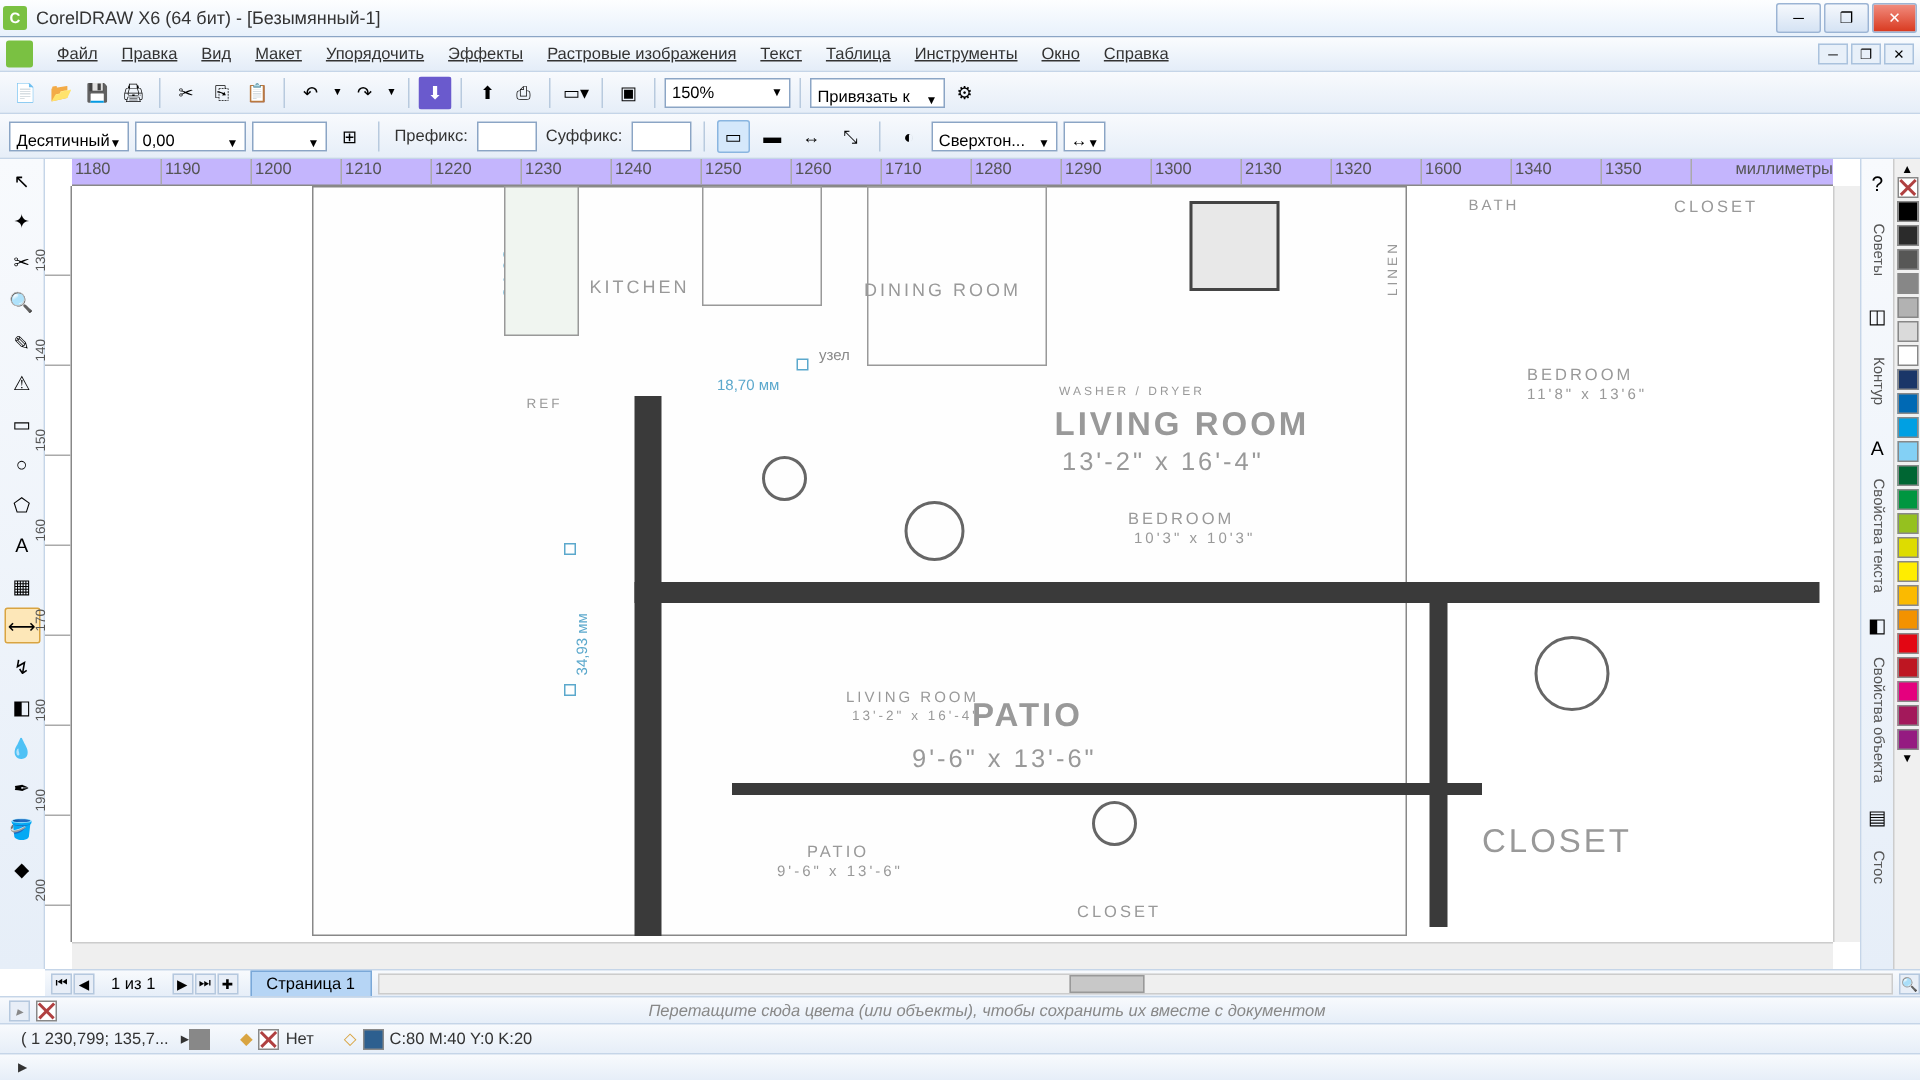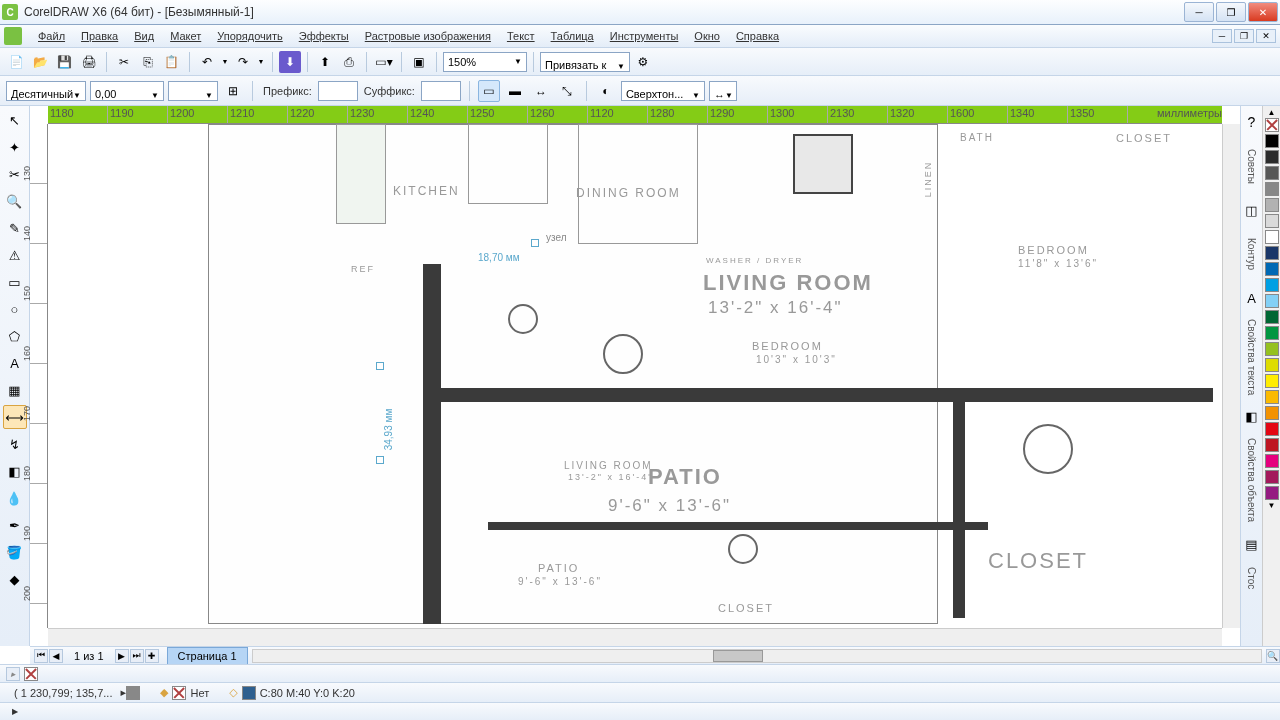--- a/index.html
+++ b/index.html
@@ -23,21 +23,21 @@
 .propbar{height:30px;background:linear-gradient(#f8fafd,#e6eef8);display:flex;align-items:center;padding:0 6px;border-bottom:1px solid #c5d5e8;gap:4px;}
 .combo{height:20px;background:#fff;border:1px solid #8ba5c5;display:flex;align-items:flex-end;padding:0 4px;}
 .combo .arr{margin-left:auto;font-size:8px;}
 .txtbox{height:20px;background:#fff;border:1px solid #8ba5c5;padding:0 4px;}
 .label{color:#333;padding:0 2px;}
 .workspace{position:absolute;top:106px;left:0;right:0;bottom:74px;display:flex;}
 .toolbox{width:30px;background:linear-gradient(#f8fafd,#e6eef8);border-right:1px solid #c5d5e8;display:flex;flex-direction:column;align-items:center;padding-top:2px;gap:3px;}
 .tool{width:24px;height:24px;display:flex;align-items:center;justify-content:center;cursor:pointer;border:1px solid transparent;border-radius:2px;font-size:13px;}
 .tool.active{background:#fde7b8;border-color:#d9a441;}
 .canvas-area{flex:1;position:relative;background:#fff;}
-.hruler{position:absolute;top:0;left:18px;right:18px;height:18px;background:#84cc16;border-bottom:1px solid #888;display:flex;overflow:hidden;font-size:9px;}
+.hruler{position:absolute;top:0;left:18px;right:18px;height:18px;background:#c4b5fd;border-bottom:1px solid #888;display:flex;overflow:hidden;font-size:9px;}
 .hruler .tick{width:60px;border-right:1px solid #aaa;position:relative;height:18px;}
 .hruler .tick span{position:absolute;top:1px;left:2px;color:#555;}
 .hruler .unit{position:absolute;right:0;top:1px;color:#555;}
 .vruler{position:absolute;top:18px;left:0;bottom:18px;width:18px;background:#fff;border-right:1px solid #888;}
 .vruler .tick{height:60px;border-bottom:1px solid #aaa;position:relative;}
 .vruler .tick span{position:absolute;bottom:2px;left:2px;color:#555;transform:rotate(-90deg);transform-origin:left bottom;font-size:9px;}
 .canvas{position:absolute;top:18px;left:18px;right:18px;bottom:18px;background:#fff;overflow:hidden;}
 .floorplan{position:absolute;top:0;left:0;width:100%;height:100%;}
 .fp-wall{position:absolute;background:#3a3a3a;}
 .fp-room{position:absolute;border:1px solid #888;}
@@ -216,21 +216,21 @@
       <div class="tick">
           <span>1240</span>
         </div>
         <div class="tick">
           <span>1250</span>
         </div>
       <div class="tick">
           <span>1260</span>
         </div>
         <div class="tick">
-          <span>1120</span>
+          <span>1710</span>
         </div>
       <div class="tick">
           <span>1280</span>
         </div>
         <div class="tick">
           <span>1290</span>
         </div>
       <div class="tick">
           <span>1300</span>
         </div>
@@ -299,21 +299,21 @@
         <div class="fp-label" style="left:1068px;top:8px;font-size:11px;">CLOSET</div>
         <div class="fp-label" style="left:940px;top:424px;font-size:22px;">CLOSET</div>
         <div class="fp-label" style="left:670px;top:478px;font-size:11px;">CLOSET</div>
         <div class="fp-label" style="left:600px;top:340px;font-size:22px;font-weight:bold;">PATIO</div>
         <div class="fp-label" style="left:560px;top:372px;font-size:17px;">9'-6"  x  13'-6"</div>
         <div class="fp-label" style="left:490px;top:438px;font-size:11px;">PATIO</div>
         <div class="fp-label" style="left:470px;top:452px;font-size:10px;">9'-6" x 13'-6"</div>
         <div class="fp-label" style="left:516px;top:336px;font-size:10px;">LIVING ROOM</div>
         <div class="fp-label" style="left:520px;top:348px;font-size:9px;">13'-2" x 16'-4"</div>
         <div class="fp-label" style="left:862px;top:50px;font-size:9px;transform:rotate(-90deg);">LINEN</div>
-        <div class="fp-label" style="left:912px;top:8px;font-size:10px;">BATH</div>
+        <div class="fp-label" style="left:931px;top:8px;font-size:10px;">BATH</div>
         <div class="fp-label" style="left:303px;top:140px;font-size:9px;">REF</div>
         <div class="fp-label" style="left:300px;top:8px;font-size:9px;">DW</div>
         <div class="fp-label" style="left:658px;top:132px;font-size:8px;">WASHER / DRYER</div>
 
         <div class="fp-dim" style="left:265px;top:40px;transform:rotate(-90deg);font-size:13px;">34,93 мм</div>
         <div class="fp-dim" style="left:430px;top:128px;">18,70 мм</div>
         <div class="fp-dim" style="left:320px;top:300px;transform:rotate(-90deg);">34,93 мм</div>
         <div class="fp-dim" style="left:498px;top:108px;color:#888;">узел</div>
 
         <div style="position:absolute;left:288px;top:0;width:50px;height:100px;border:1px solid #999;background:#f0f5f0;"></div>
@@ -389,20 +389,21 @@
   <div class="pagetab">Страница 1</div>
   <div class="hscrollbar">
       <div class="hscrollthumb"></div>
     </div>
   <div class="pagenavbtn">🔍</div>
 </div>
 
 <div class="colorbar">
   <div class="pagenavbtn">▸</div>
   <div class="color" style="background:#fff;position:relative;margin:0;"><span class="xicon"></span></div>
+  <span style="flex:1;text-align:center;">Перетащите сюда цвета (или объекты), чтобы сохранить их вместе с документом</span>
 </div>
 
 <div class="statusbar">
   <span class="sitem">( 1 230,799; 135,7...</span>
   <span>▸</span>
   <span style="width:14px;height:14px;background:#888;margin-right:20px;"></span>
   <span style="color:#d9a441;">◆</span>
   <span class="color" style="background:#fff;position:relative;margin:0 4px;"><span class="xicon"></span></span>
   <span>Нет</span>
   <span style="width:20px;"></span>

